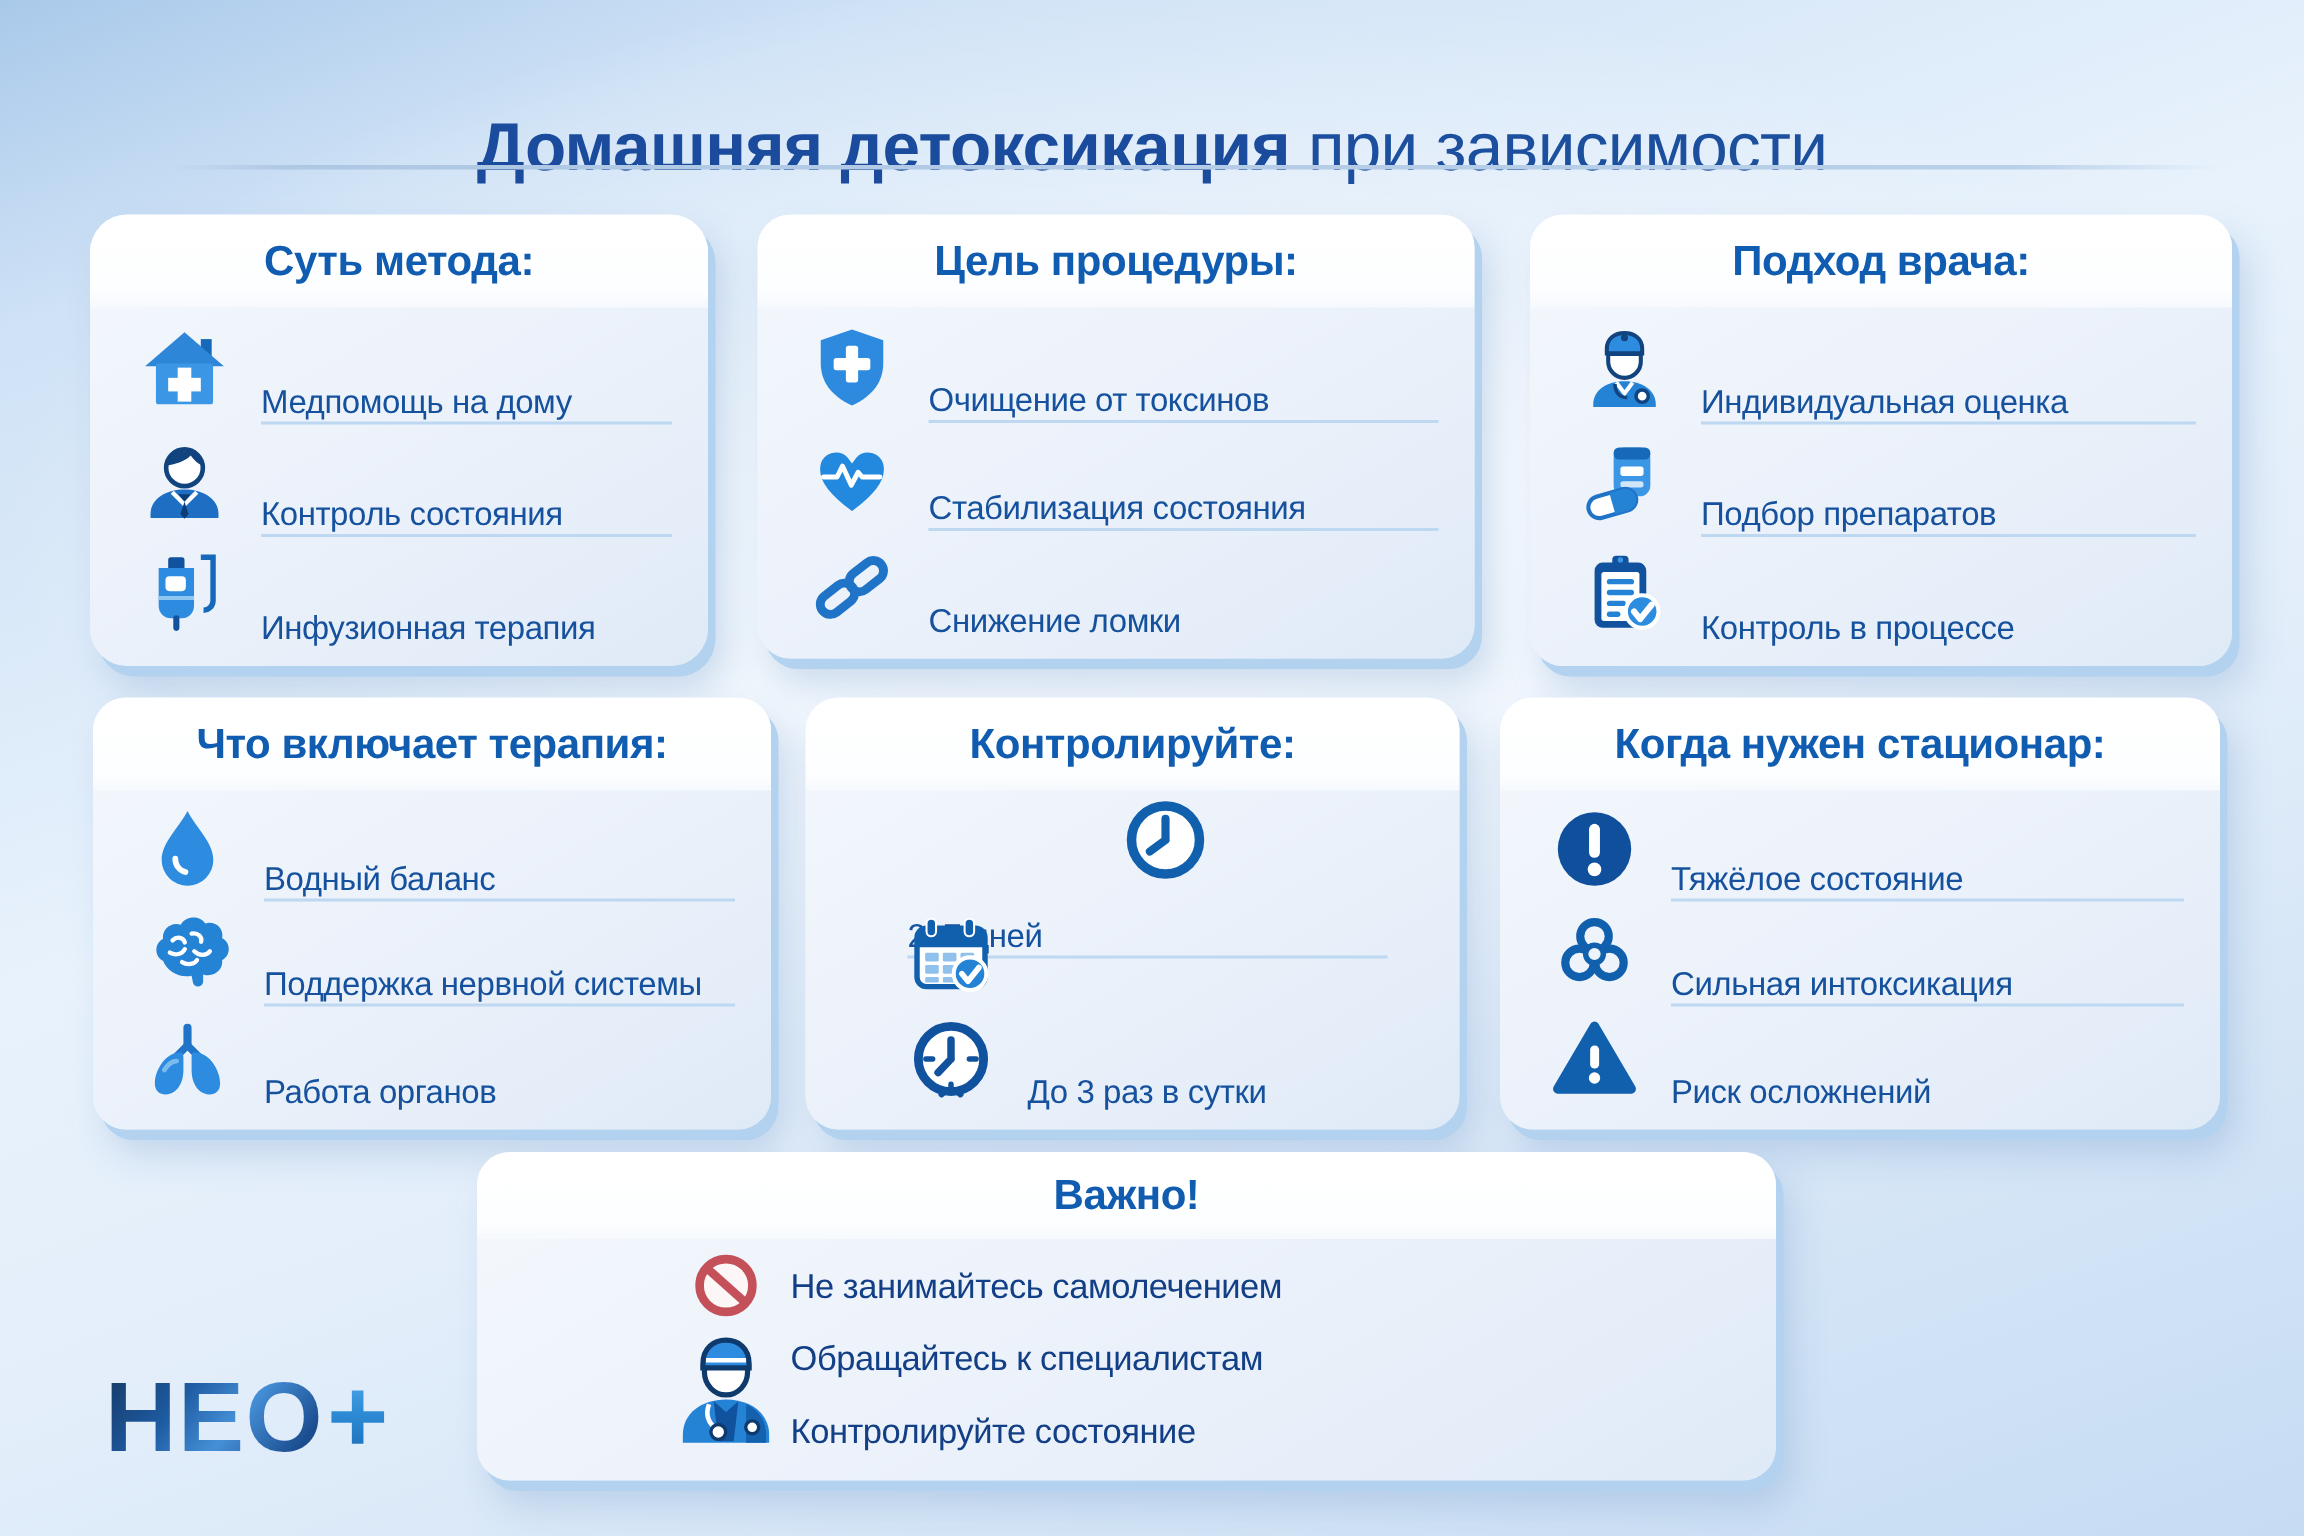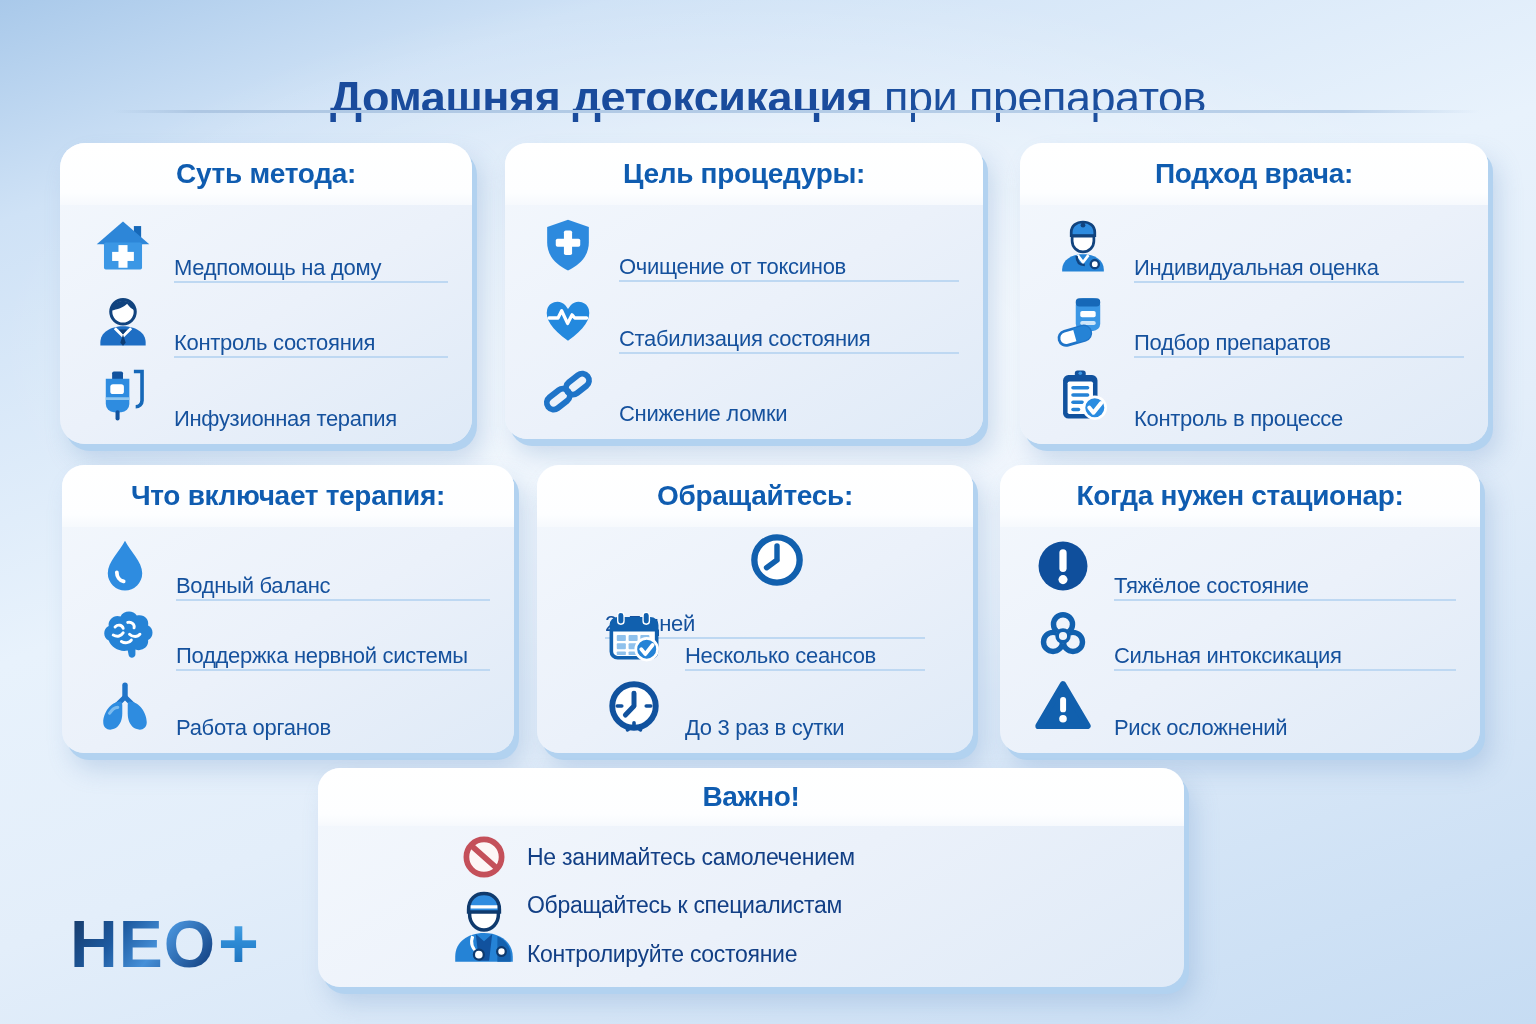--- a/index.html
+++ b/index.html
@@ -81,21 +81,21 @@
     font-size:70px;font-weight:800;margin-left:2px;line-height:1;
     background:linear-gradient(180deg,#5ab0ec 0%,#2e8cd6 45%,#1565b0 100%);
     -webkit-background-clip:text;background-clip:text;color:transparent;
   }
 </style>
 </head>
 <body>
 
 <div id="page">
 
-  <h1 class="page-title"><span class="t-bold">Домашняя детоксикация</span><span class="t-reg">при препаратов</span></h1>
+  <h1 class="page-title"><span class="t-bold">Домашняя детоксикация</span><span class="t-reg">при зависимости</span></h1>
   <div class="title-divider"></div>
 
   <section class="card c1">
     <div class="card-header">
         <span>Суть метода:</span>
       </div>
     <div class="card-body">
       <div class="item">
         <span class="icon">
           <svg viewBox="0 0 64 64">
@@ -325,40 +325,37 @@
                 <rect x="39" y="31" width="10" height="6.5" rx="1"></rect>
                 <rect x="13" y="40" width="10" height="6.5" rx="1"></rect>
                 <rect x="26" y="40" width="10" height="6.5" rx="1"></rect>
                 <rect x="13" y="49" width="10" height="4" rx="1"></rect>
                 <rect x="26" y="49" width="10" height="4" rx="1"></rect>
               </g>
               <circle cx="46" cy="46.5" r="12" fill="#2583d6" stroke="#fff" stroke-width="3"></circle>
               <path d="M40 46.5 l4.5 5.5 l8 -10" stroke="#fff" stroke-width="4.2" fill="none" stroke-linecap="round" stroke-linejoin="round"></path>
             </svg>
         </span>
-        <span class="label-box" style="margin-right:24px;">
-            <span class="label">Несколько сеансов</span>
-          </span>
       </div>
       <div class="item" style="padding-left:34px;">
         <span class="icon">
           <svg viewBox="0 0 64 64">
               <circle cx="32" cy="32" r="24" fill="#fff" stroke="#11529e" stroke-width="6.5"></circle>
               <path d="M32 32 V18 M32 32 L22.5 42" stroke="#11529e" stroke-width="5.5" stroke-linecap="round" fill="none"></path>
               <path d="M13.5 32 h5 M45.5 32 h5 M32 50.5 v3" stroke="#11529e" stroke-width="4" stroke-linecap="round"></path>
               <path d="M25 58 l3.5 -3 M39 58 l-3.5 -3" stroke="#11529e" stroke-width="4.5" stroke-linecap="round"></path>
             </svg>
         </span>
         <span class="label-box" style="margin-right:24px;">
             <span class="label">До 3 раз в сутки</span>
           </span>
       </div>
     </div>
     <div class="card-header" style="position:absolute;top:0;left:0;right:0;">
-        <span>Обращайтесь:</span>
+        <span>Контролируйте:</span>
       </div>
   </section>
 
   <section class="card c6">
     <div class="card-header">
         <span>Когда нужен стационар:</span>
       </div>
     <div class="card-body">
       <div class="item">
         <span class="icon">

